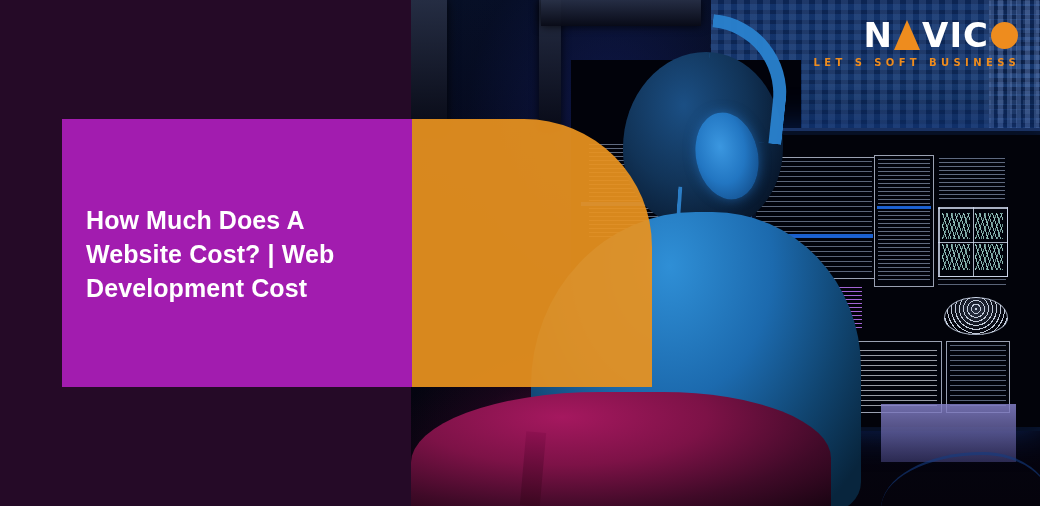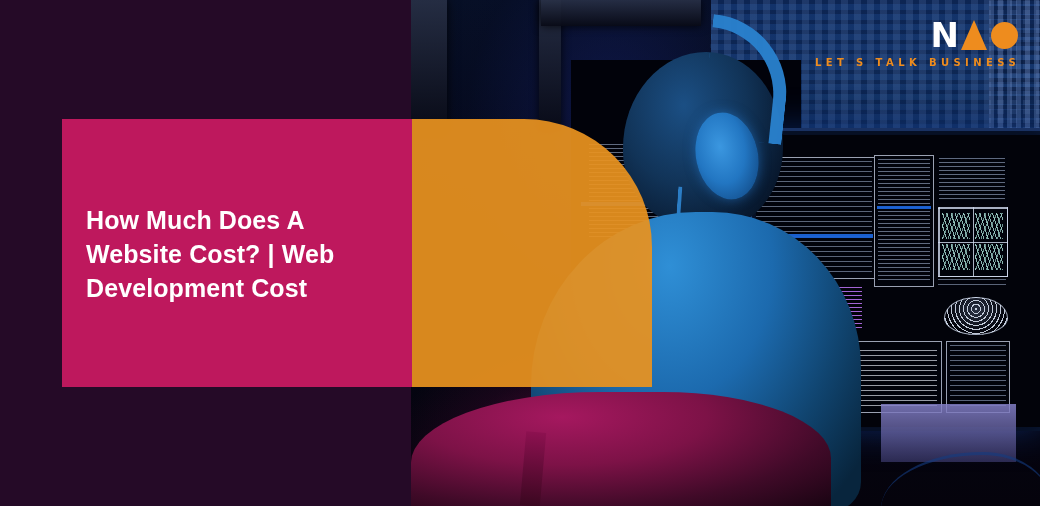--- a/index.html
+++ b/index.html
@@ -215,21 +215,21 @@
     position: absolute;
     left: 470px; top: 404px; width: 135px; height: 58px;
     background: linear-gradient(180deg, rgba(132,128,200,.85), rgba(60,58,110,.7));
   }
 
   
   .purple-panel {
     position: absolute;
     left: 62px; top: 119px;
     width: 350px; height: 268px;
-    background: #be185d;
+    background: #a21caf;
     z-index: 6;
   }
   .headline {
     position: absolute;
     left: 24px;
     top: 84px;
     width: 310px;
     color: #ffffff;
     font-size: 25px;
     font-weight: bold;
@@ -382,18 +382,19 @@
   <div class="purple-panel">
     <h1 class="headline">How Much Does A Website Cost? | Web Development Cost</h1>
   </div>
 
   <div class="logo">
     <div class="logo-word">
       <span class="logo-n">N</span>
       <span class="logo-a-wrap">
         <span class="logo-a-tri"></span>
       </span>
+      <span class="logo-mid">VIC</span>
       <span class="logo-o"></span>
     </div>
-    <div class="logo-tagline">LET S TALK BUSINESS</div>
+    <div class="logo-tagline">LET S SOFT BUSINESS</div>
   </div>
 
 </div>
 
 </body></html>

